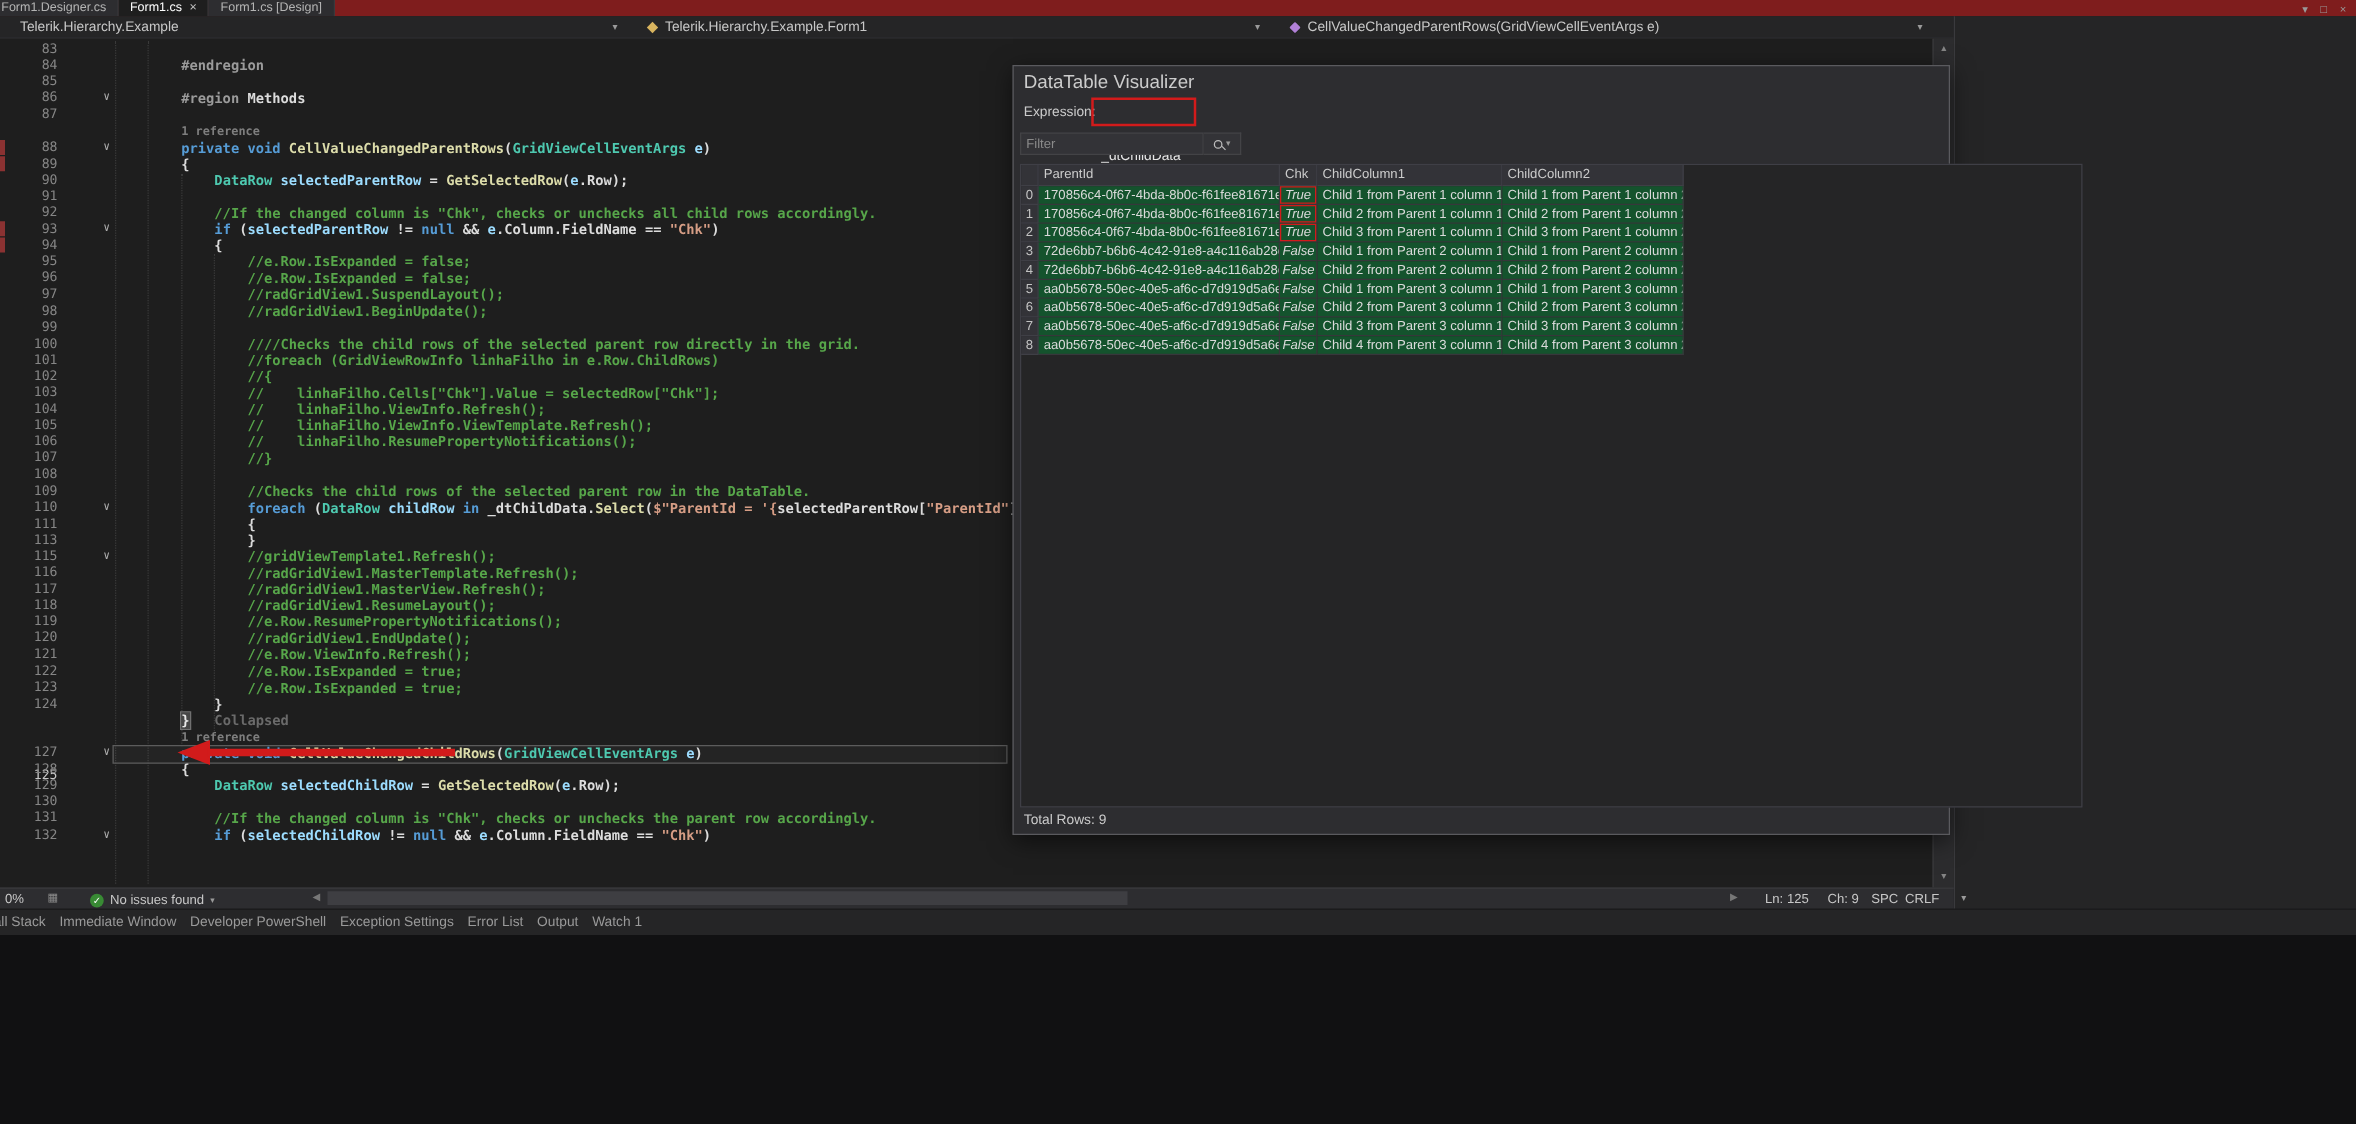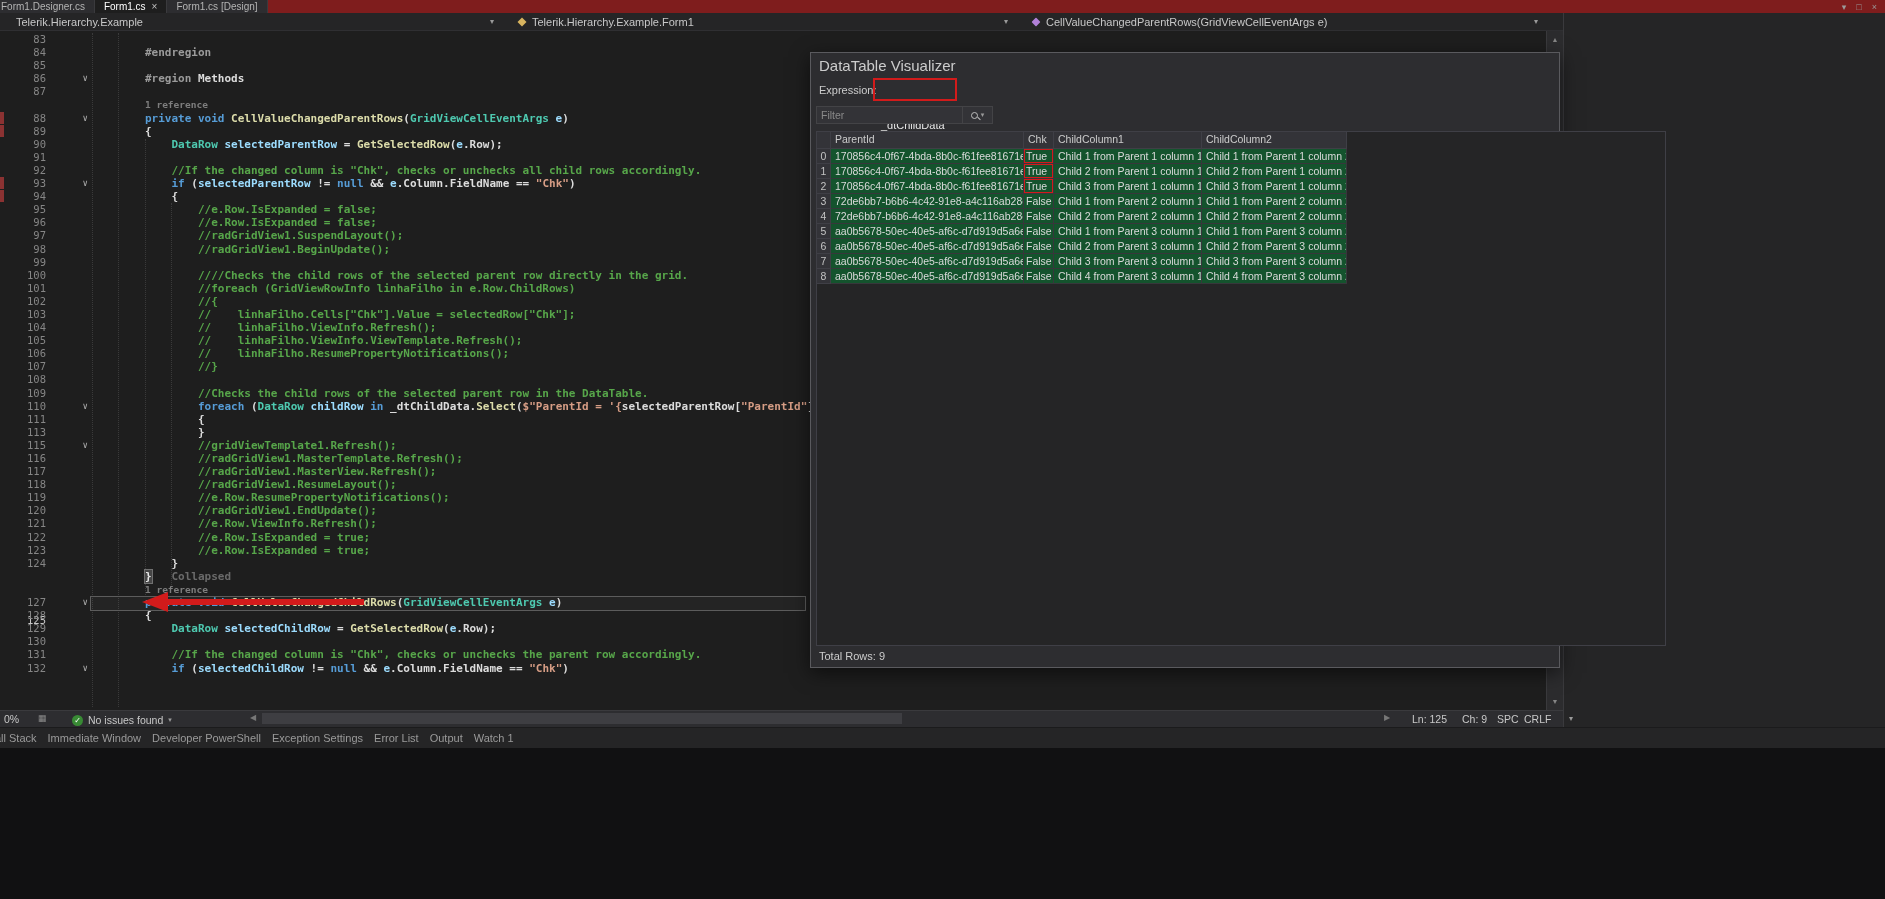--- a/index.html
+++ b/index.html
@@ -82,21 +82,21 @@
            border:1px solid #3f3f46;display:grid;
            grid-template-columns:14px 193px 30px 148px 145px 1fr;
            grid-template-rows:17px;grid-auto-rows:15px;align-content:start;font-size:10.5px;}
   .vzh{background:#333338;border-right:1px solid #3f3f46;border-bottom:1px solid #3f3f46;color:#ccc;
        padding:1px 4px;white-space:nowrap;overflow:hidden;}
   .vzidx{background:#333338;border-right:1px solid #3f3f46;border-bottom:1px solid #3f3f46;color:#c3c3c3;
          text-align:center;line-height:14px;}
   .vzd{background:#14532d;border-right:1px solid #37373b;border-bottom:1px solid #37373b;color:#dadada;
        padding:0 4px;white-space:nowrap;overflow:hidden;line-height:14px;}
   .vzfill{background:transparent;}
-  .vzchk{position:relative;padding:0 2px;}
+  .vzchk{text-align:center;position:relative;padding:0 2px;font-style:italic;}
   .vzchk.hl::after{content:"";position:absolute;inset:-1px;border:2px solid #d21b1b;}
   .vz-total{position:absolute;left:8px;bottom:5px;font-size:11px;color:#ccc;}
 
   
   #status-row{position:absolute;left:0;top:710px;width:1563px;height:17px;background:#2d2d30;
               border-top:1px solid #3a3a3d;font-size:10.5px;color:#c8c8c8;}
   #status-row > span, #status-row > div{position:absolute;top:2px;white-space:nowrap;}
   #zoom{left:4px;}
   #split-icon{left:38px;font-size:9px;color:#8a8a8a;top:3px;}
   #health{left:72px;top:1px;display:flex;gap:5px;align-items:center;height:14px;}

